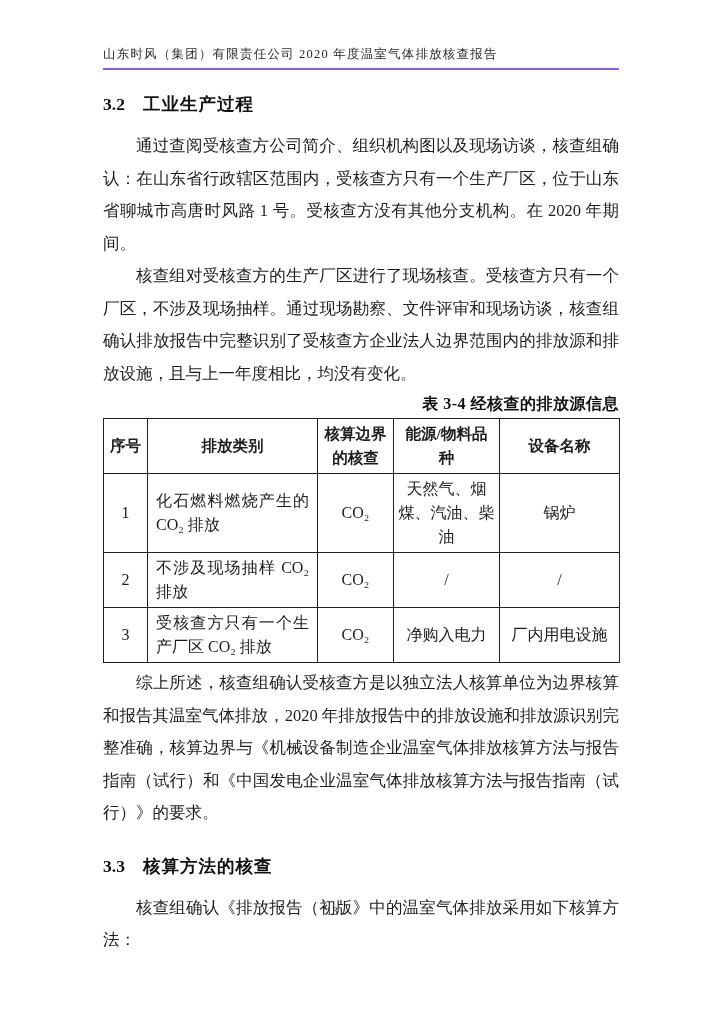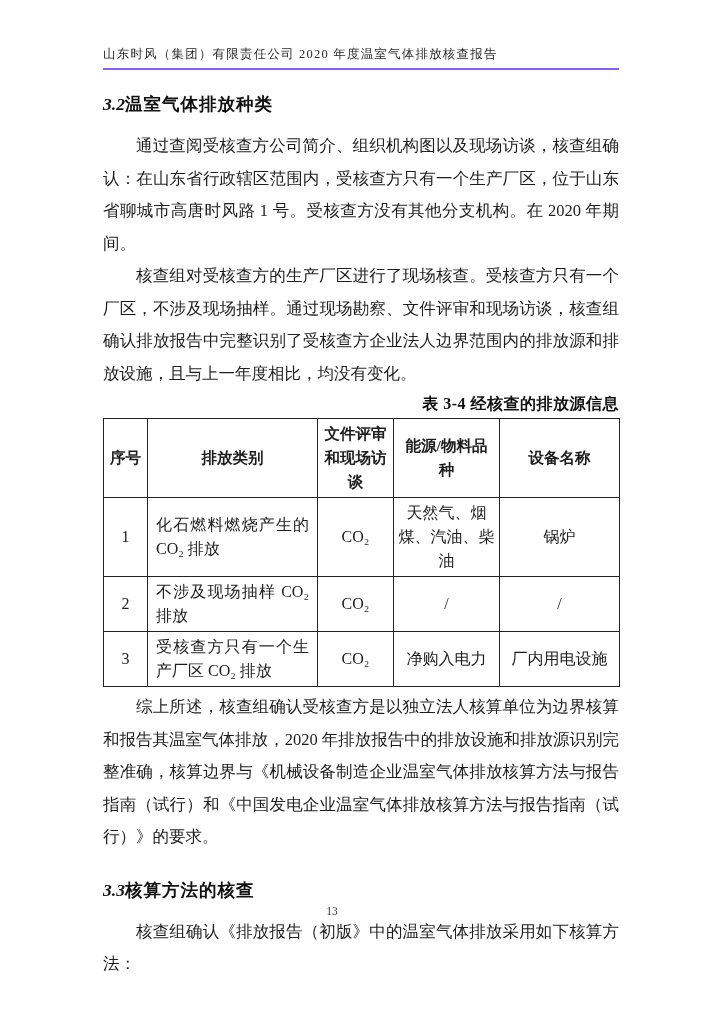--- a/index.html
+++ b/index.html
@@ -31,22 +31,22 @@
     white-space: nowrap;
   }
   .section-heading {
     margin: 22px 0 14px 0;
     font-size: 17.5px;
     font-weight: bold;
     color: #111;
     letter-spacing: 1px;
   }
   .section-heading .sec-num {
+    margin-right: 18px;
     letter-spacing: 0;
-    font-style: italic;
   }
   .body-para {
     margin: 0;
     font-size: 16.5px;
     line-height: 32.5px;
     text-indent: 2em;
     text-align: justify;
     color: #1d1d1d;
     font-family: Liberation Serif, serif;
   }
@@ -95,42 +95,42 @@
 </style>
 </head>
 <body>
 
 <div class="page">
   <div class="content">
 
     <div class="doc-header">山东时风（集团）有限责任公司 2020 年度温室气体排放核查报告</div>
 
     <div class="section-heading">
-      <span class="sec-num">3.2</span><span>温室气体排放种类</span>
+      <span class="sec-num">3.2</span><span>工业生产过程</span>
     </div>
 
     <p class="body-para">通过查阅受核查方公司简介、组织机构图以及现场访谈，核查组确认：在山东省行政辖区范围内，受核查方只有一个生产厂区，位于山东省聊城市高唐时风路 1 号。受核查方没有其他分支机构。在 2020 年期间。</p>
 
     <p class="body-para">核查组对受核查方的生产厂区进行了现场核查。受核查方只有一个厂区，不涉及现场抽样。通过现场勘察、文件评审和现场访谈，核查组确认排放报告中完整识别了受核查方企业法人边界范围内的排放源和排放设施，且与上一年度相比，均没有变化。</p>
 
     <div class="table-caption">表 3-4 经核查的排放源信息</div>
 
     <table class="emission-table">
       <colgroup>
         <col style="width:44px">
         <col style="width:170px">
         <col style="width:76px">
         <col style="width:106px">
         <col style="width:120px">
       </colgroup>
       <thead>
         <tr>
           <th>序号</th>
           <th>排放类别</th>
-          <th>文件评审和现场访谈</th>
+          <th>核算边界的核查</th>
           <th>能源/物料品种</th>
           <th>设备名称</th>
         </tr>
       </thead>
       <tbody>
         <tr>
           <td>1</td>
           <td class="cat-cell">化石燃料燃烧产生的 CO₂ 排放</td>
           <td>CO₂</td>
           <td>天然气、烟煤、汽油、柴油</td>

